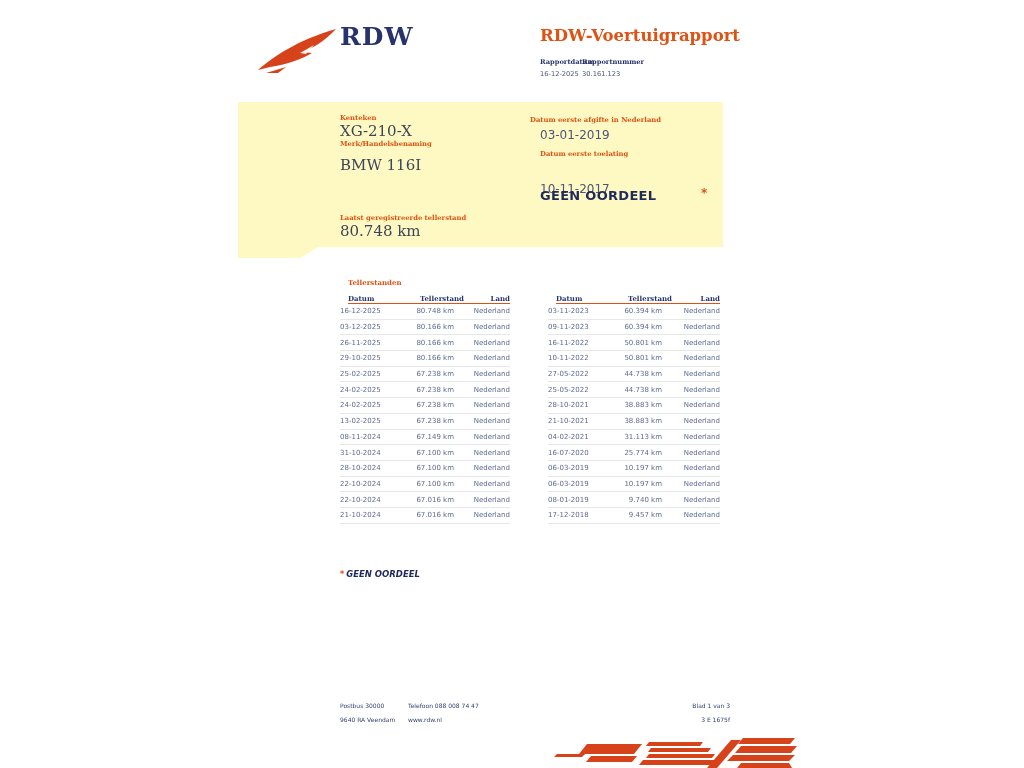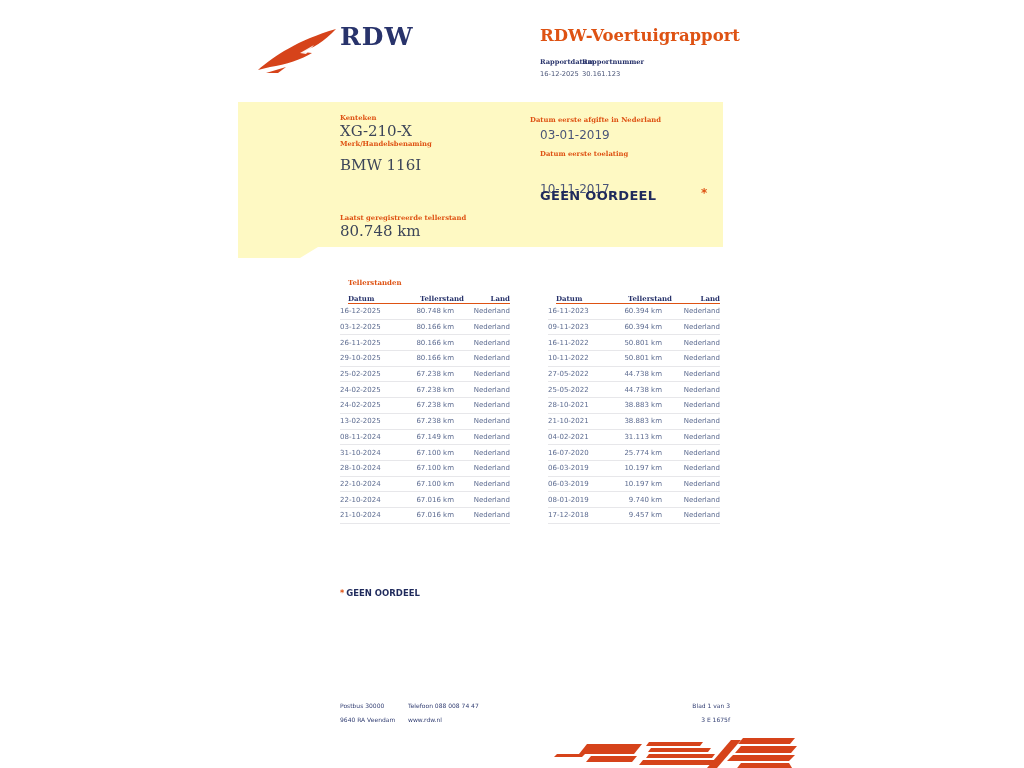--- a/index.html
+++ b/index.html
@@ -36,21 +36,21 @@
   .tbl-right{left:548px;width:172px;}
   .t-head{display:flex;align-items:flex-end;height:13px;border-bottom:1.5px solid #DE5213;
           font-family:"DejaVu Serif",serif;font-weight:700;font-size:7px;color:#28336B;margin-left:8px;}
   .t-row{display:flex;align-items:center;height:14.7px;border-bottom:1px solid #E7E7EA;
          font-size:7px;color:#5C6B90;}
   .c1{flex:0 0 72px;text-align:left;}
   .c2{flex:0 0 42px;text-align:right;}
   .c3{flex:1;text-align:right;}
 
   
-  .note-title{position:absolute;left:340px;top:588px;font-size:8.5px;font-weight:700;color:#1F2A5C;}
+  .note-title{position:absolute;left:340px;top:569px;font-size:8.5px;font-weight:700;color:#1F2A5C;font-style:italic;}
   .note-title .star{color:#DE5213;font-size:8px;margin-right:2px;}
   .note-body{position:absolute;left:340px;top:620px;width:396px;font-size:7px;line-height:14.5px;
              color:#E87A52;}
 
   
   .foot{position:absolute;font-size:6px;color:#333F73;}
   .f-r1{top:702px;} .f-r2{top:716px;}
   .f-c1{left:340px;} .f-c2{left:408px;}
   .f-right{left:630px;width:100px;text-align:right;}
 
@@ -194,21 +194,21 @@
 
   <div class="tbl tbl-right">
     <div class="t-head">
       <span class="c1">Datum</span>
       <span class="c2">Tellerstand</span>
       <span class="c3">Land</span>
     </div>
     <div>
 
         <div class="t-row">
-          <span class="c1">16-11-2023</span>
+          <span class="c1">03-11-2023</span>
           <span class="c2">60.394 km</span>
           <span class="c3">Nederland</span>
         </div>
 
         <div class="t-row">
           <span class="c1">09-11-2023</span>
           <span class="c2">60.394 km</span>
           <span class="c3">Nederland</span>
         </div>
 

